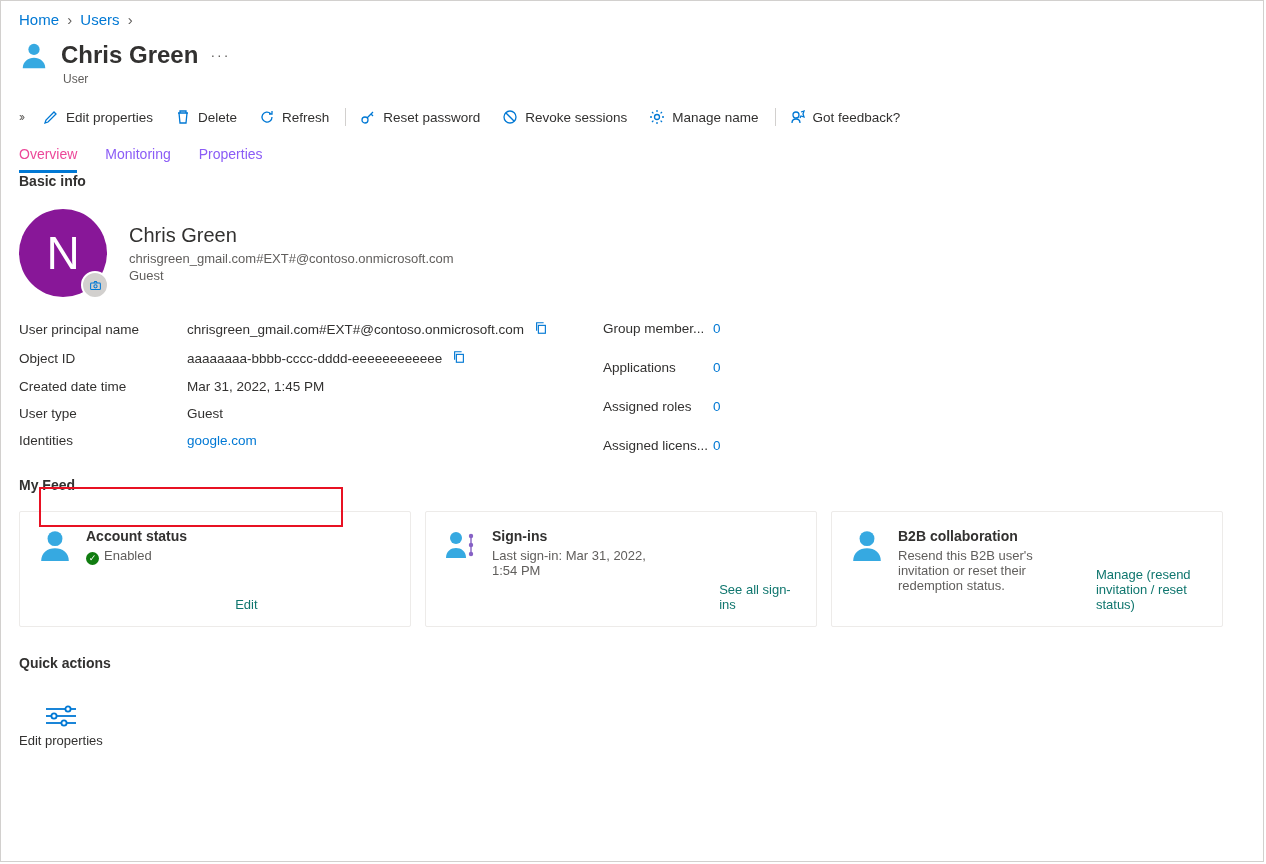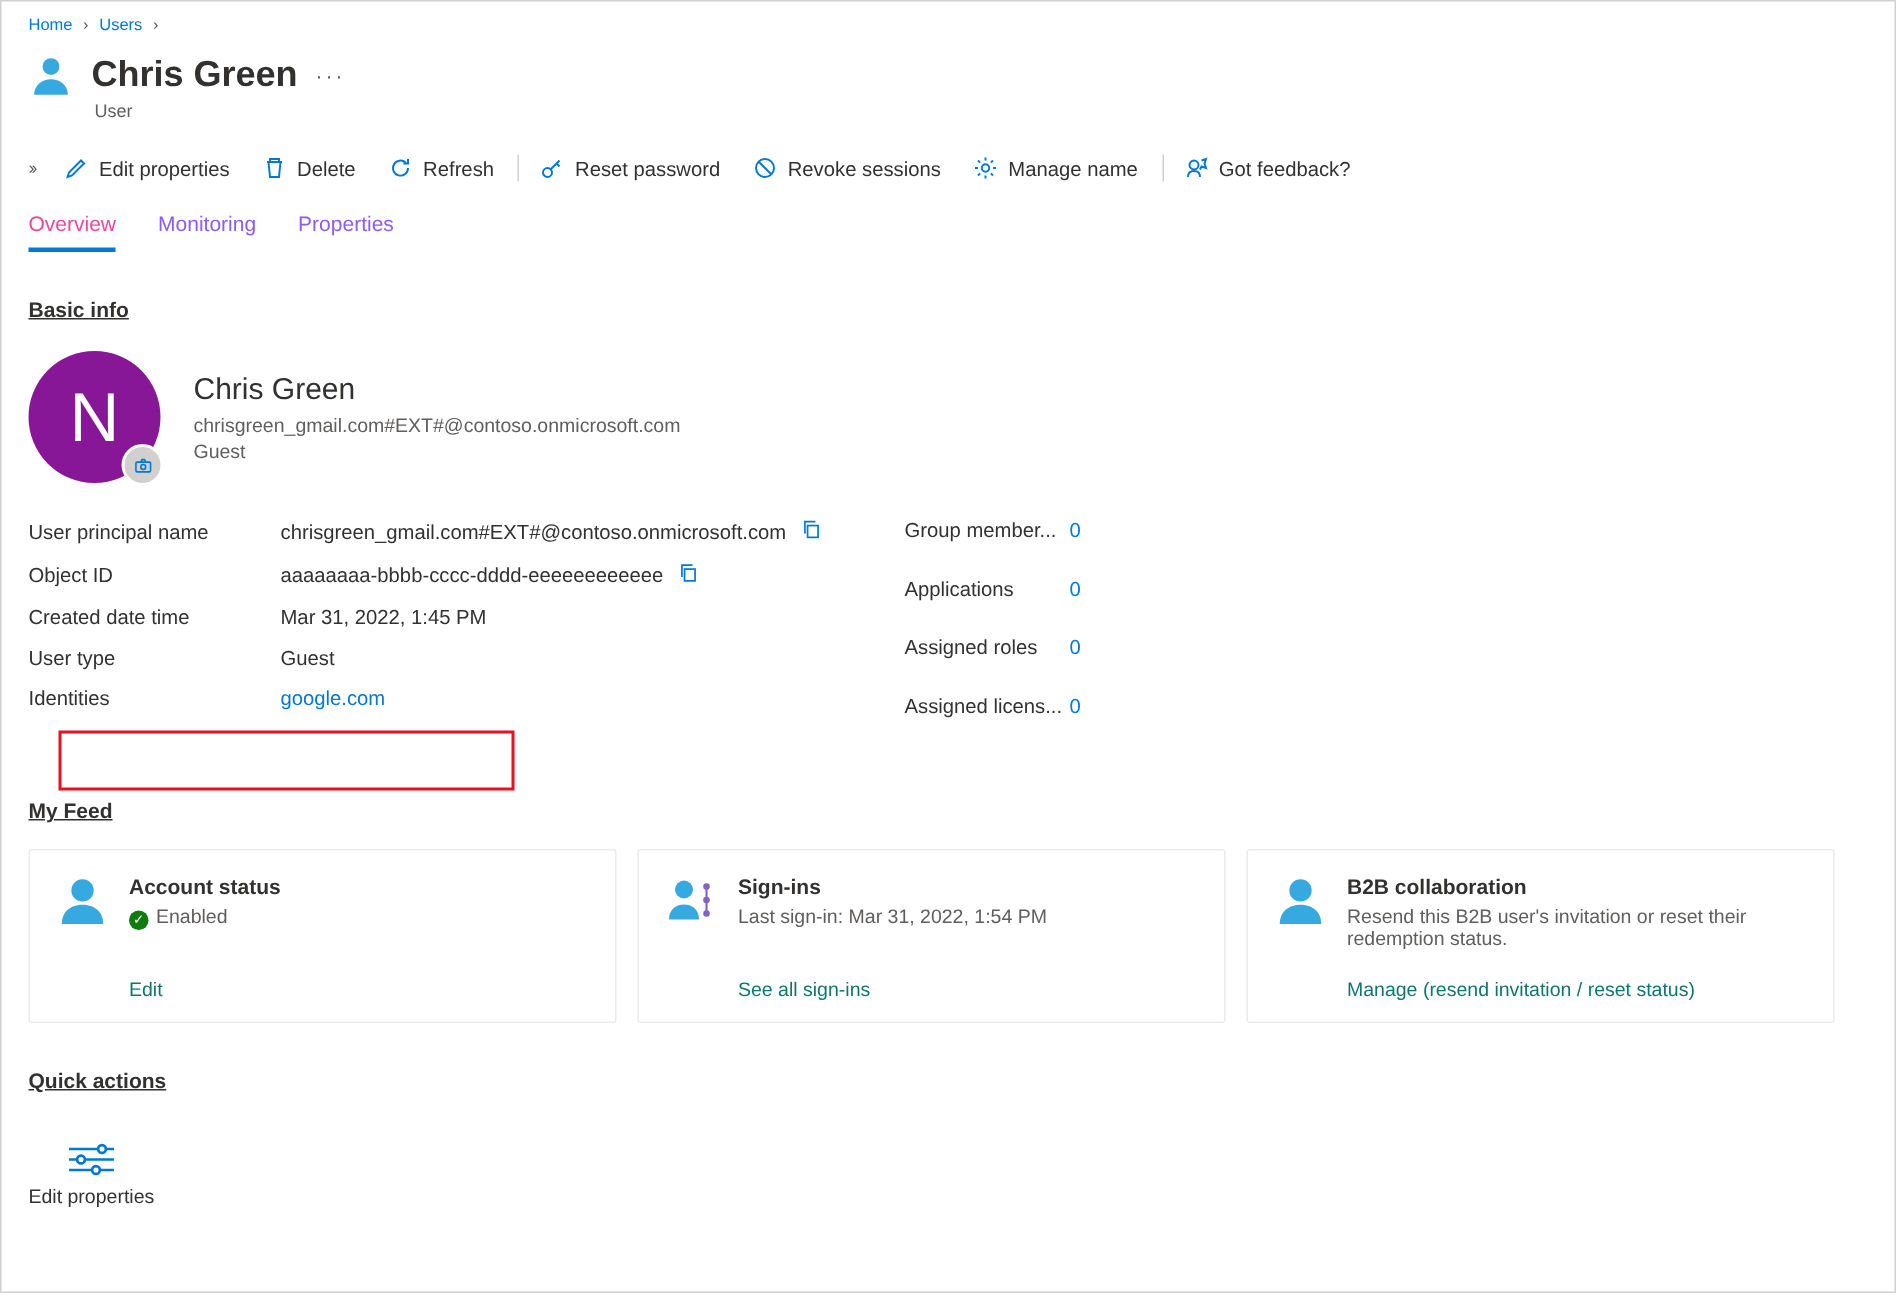--- a/index.html
+++ b/index.html
@@ -1,21 +1,21 @@
 <!DOCTYPE html>
 <html><head>
 <meta charset="utf-8">
 <style>
   html,body { margin:0; padding:0; font-family:"Segoe UI",-apple-system,Arial,sans-serif; color:#323130; background:#fff; }
   a { text-decoration:none; }
   .frame { width:1264px; height:862px; border:1px solid #d2d0ce; position:relative; box-sizing:border-box; overflow:hidden; }
   .content { padding:10px 0 0 18px; }
 
   
-  .breadcrumb { font-size:11px; color:#0078d4; }
+  .breadcrumb { font-size:15px; color:#0078d4; }
   .breadcrumb .sep { color:#605e5c; margin:0 4px; }
 
   
   .header-row { display:flex; align-items:center; margin-top:12px; }
   .header-row .pico { margin-right:12px; }
   .hdr-name { font-size:24px; font-weight:600; color:#323130; }
   .hdr-more { color:#605e5c; margin-left:12px; font-size:14px; letter-spacing:2px; cursor:pointer; }
   .hdr-sub { font-size:12px; color:#605e5c; margin-left:44px; margin-top:2px; }
 
   
@@ -24,21 +24,21 @@
   .tool { display:flex; align-items:center; font-size:13.5px; color:#323130; margin-right:22px; cursor:pointer; }
   .tool svg { width:16px; height:16px; margin-right:7px; }
   .tool-divider { width:1px; height:18px; background:#d2d0ce; margin:0 14px 0 -6px; }
 
   
   .tabs { display:flex; margin-top:20px; font-size:14px; }
   .tab { margin-right:28px; color:#8b5cf6; padding-bottom:8px; cursor:pointer; }
   .tab.active { color:#ec4899; font-weight:400; border-bottom:3px solid #0078d4; }
 
   
-  .section-title { font-size:14px; font-weight:600; margin-top:30px; margin-bottom:18px;text-decoration:underline; }
+  .section-title { font-size:14px; font-weight:600; margin-bottom:18px; }
 
   
   .profile-row { display:flex; align-items:center; margin-top:20px; }
   .avatar { width:88px; height:88px; border-radius:50%; background:#881798; display:flex; align-items:center; justify-content:center; color:#fff; font-size:46px; font-weight:400; position:relative; }
   .avatar .cam { position:absolute; right:-2px; bottom:-2px; width:24px; height:24px; border-radius:50%; background:#d2d0ce; display:flex; align-items:center; justify-content:center; border:2px solid #fff; }
   .profile-text { margin-left:22px; }
   .profile-text .name { font-size:20px; color:#323130; }
   .profile-text .upn  { font-size:13px; color:#605e5c; margin-top:4px; }
   .profile-text .type { font-size:13px; color:#605e5c; margin-top:2px; }
 
@@ -52,21 +52,21 @@
   .info-row.linkrow .val { color:#0078d4; cursor:pointer; }
   .copy-icon { margin-left:10px; cursor:pointer; color:#605e5c; }
   .highlight-box { position:absolute; border:2px solid #e81123; left:38px; top:486px; width:300px; height:36px; pointer-events:none; }
 
   .info-right .info-row .lbl { width:110px; }
   .info-right .info-row .val { color:#0078d4; cursor:pointer; }
   .info-right .info-row { margin-bottom:24px; }
 
   
   .cards { display:flex; gap:14px; margin-top:10px; }
-  .card { flex:0 0 392px; border:1px solid #edebe9; border-radius:2px; padding:16px 18px 14px 18px; box-sizing:border-box; min-height:116px; display:flex; flex-direction:column; }
+  .card { flex:0 0 392px; border:1px solid #edebe9; border-radius:2px; padding:16px 18px 14px 18px; box-sizing:border-box; min-height:116px; display:flex; flex-direction:row; }
   .card-top { display:flex; align-items:flex-start; }
   .card-icon { width:34px; margin-right:14px; flex:0 0 34px; }
   .card-title { font-weight:600; font-size:14px; }
   .card-sub { font-size:13px; color:#605e5c; margin-top:4px; }
   .card-sub .enabled-dot { display:inline-flex; align-items:center; justify-content:center; width:13px; height:13px; border-radius:50%; background:#107c10; color:#fff; font-size:9px; margin-right:5px; vertical-align:-1px; }
   .card-link { font-size:13px; color:#0f766e; cursor:pointer; margin-top:auto; padding-top:10px; padding-left:48px; }
 
   
   .qa-wrap { margin-top:28px; }
   .qa-item { display:inline-flex; flex-direction:column; align-items:center; margin-top:16px; cursor:pointer; }

